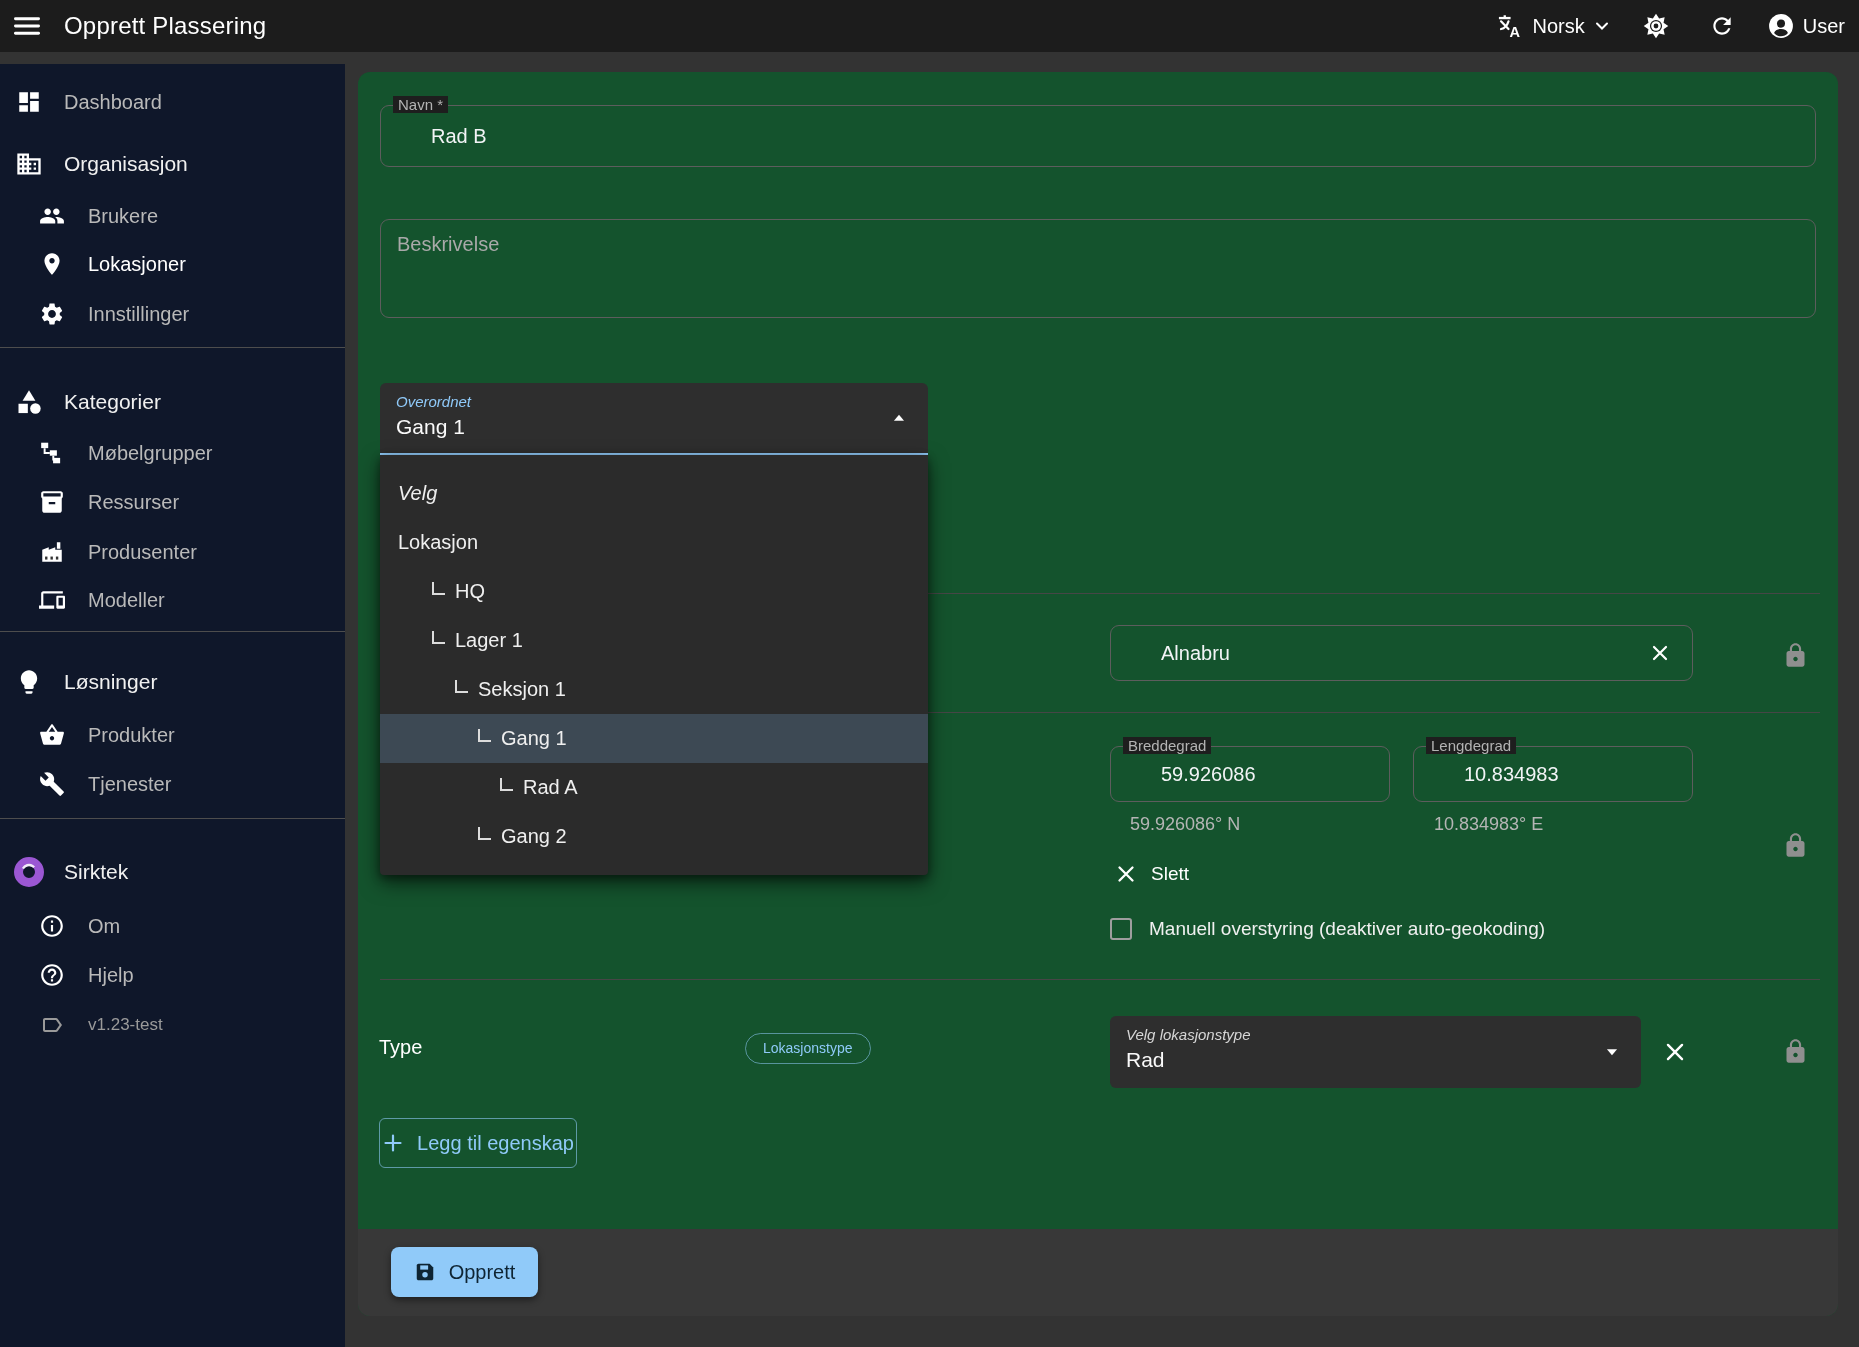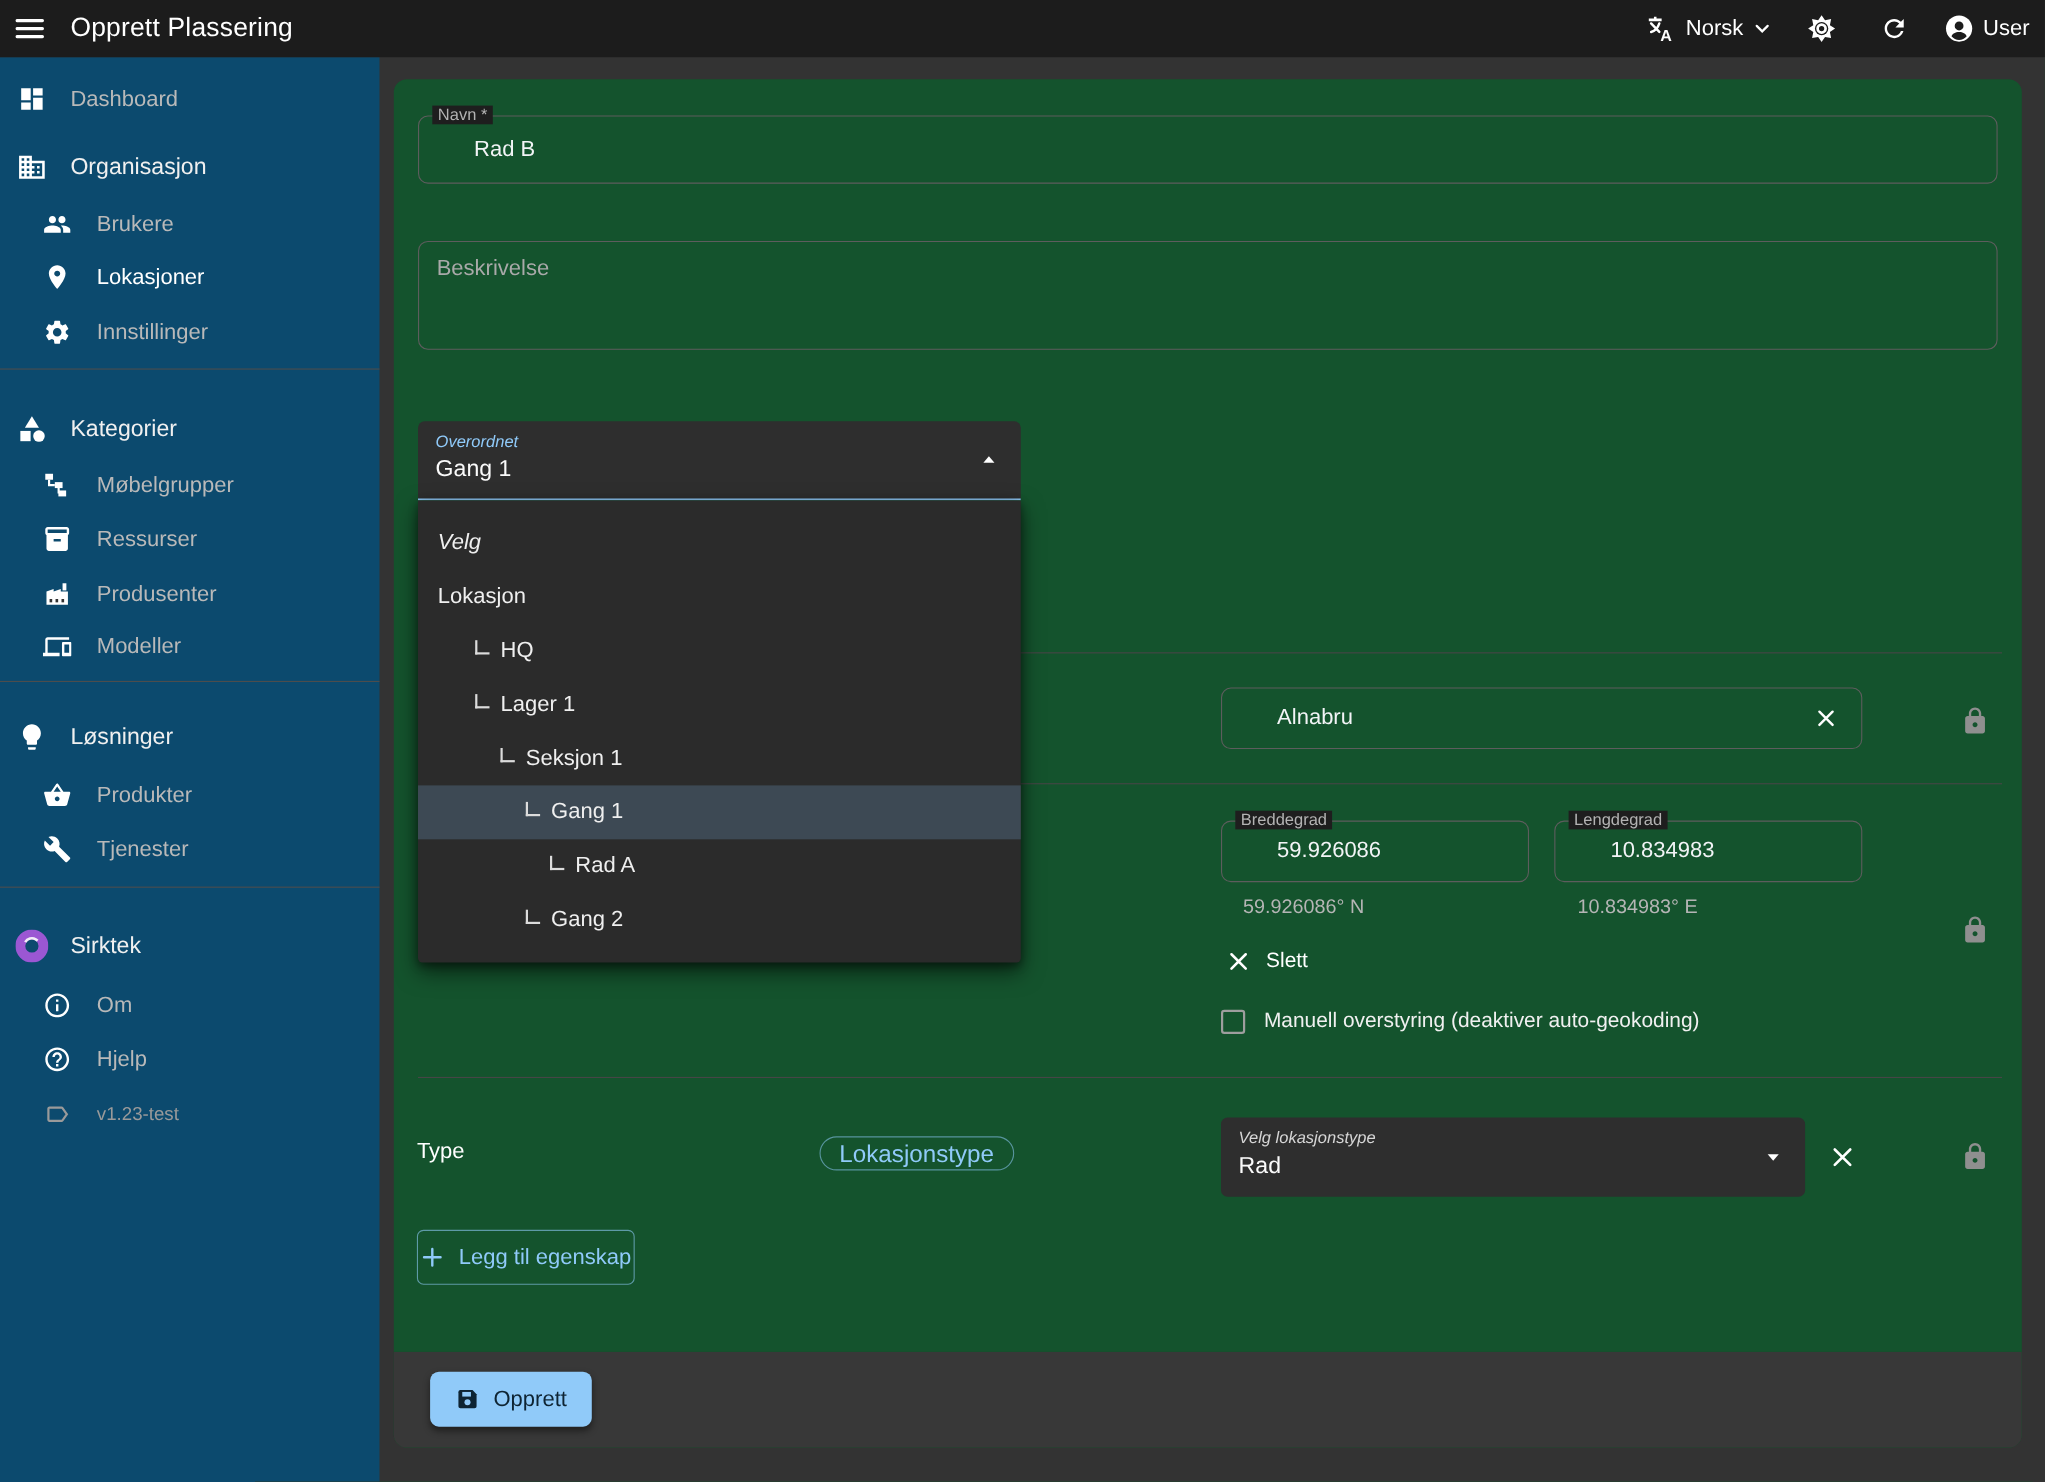--- a/index.html
+++ b/index.html
@@ -15,21 +15,21 @@
   .appbar .burger{margin-left:14px;cursor:pointer;}
   .appbar .title{margin-left:24px;font-size:24px;color:#fff;letter-spacing:.2px;}
   .appbar .right{position:absolute;right:10px;top:0;height:52px;display:flex;align-items:center;}
   .lang{display:flex;align-items:center;gap:9px;cursor:pointer;}
   .lang .lname{font-size:20px;color:#fff;}
   .abtn{display:flex;align-items:center;justify-content:center;width:40px;height:40px;cursor:pointer;}
   .userbox{display:flex;align-items:center;gap:9px;cursor:pointer;}
   .userbox .uname{font-size:20px;color:#fff;margin-right:4px;}
   .sp34{width:26px;}
   
-  .sidebar{position:absolute;top:52px;left:0;width:345px;bottom:0;background:#0c4a6e;z-index:5;}
+  .sidebar{position:absolute;top:64px;left:0;width:345px;bottom:0;background:#0f172a;z-index:5;}
   .srow{position:absolute;left:0;right:0;height:48px;display:flex;align-items:center;cursor:pointer;}
   .srow .ic{position:absolute;left:14px;width:30px;display:flex;justify-content:center;}
   .srow.sub .ic{left:37px;}
   .srow .lbl{margin-left:64px;font-size:21px;color:#f0f0f0;}
   .srow.sub .lbl{margin-left:88px;font-size:20px;color:#b9b9b9;}
   .srow.dim .lbl{color:#b9b9b9;font-size:20px;}
   .srow.active .lbl{color:#ffffff;}
   .srow.version .lbl{font-size:17px;color:#9a9a9a;}
   .sdiv{position:absolute;left:0;right:0;height:1px;background:#4d4d4d;}
   
@@ -60,21 +60,21 @@
   
   .helper{position:absolute;font-size:18px;color:#b5b5b5;}
   .lockic{position:absolute;}
   .slett{position:absolute;left:756px;top:786px;display:flex;align-items:center;gap:13px;cursor:pointer;height:32px;}
   .slett .t{font-size:19px;color:#fff;}
   .chkrow{position:absolute;left:752px;top:846px;display:flex;align-items:center;gap:17px;cursor:pointer;}
   .chk{width:22px;height:22px;border:2px solid #9e9e9e;border-radius:3px;box-sizing:border-box;}
   .chkrow .t{font-size:19px;color:#f0f0f0;}
   .typelbl{position:absolute;left:21px;top:964px;font-size:20px;color:#fff;}
   .chip{position:absolute;left:387px;top:961px;height:31px;line-height:29px;padding:0 17px;border:1px solid rgba(144,202,249,.55);
-        border-radius:16px;color:#90caf9;font-size:22px;cursor:pointer;box-sizing:border-box;}
+        border-radius:16px;color:#90caf9;font-size:14px;cursor:pointer;box-sizing:border-box;}
   .xtype{position:absolute;left:1304px;top:967px;cursor:pointer;}
   .addbtn{position:absolute;left:21px;top:1046px;width:198px;height:50px;border:1px solid rgba(144,202,249,.6);border-radius:6px;
         display:flex;align-items:center;justify-content:center;gap:13px;color:#90caf9;font-size:20px;cursor:pointer;box-sizing:border-box;}
   .footer{position:absolute;left:0;right:0;bottom:0;height:87px;background:#383838;}
   .createbtn{position:absolute;left:33px;top:18px;width:147px;height:50px;background:#90caf9;border-radius:8px;
         display:flex;align-items:center;justify-content:center;gap:13px;color:#0e2433;font-size:20px;font-weight:500;
         box-shadow:0 3px 7px rgba(0,0,0,.45);cursor:pointer;}
 </style>
 </head>
 <body>

